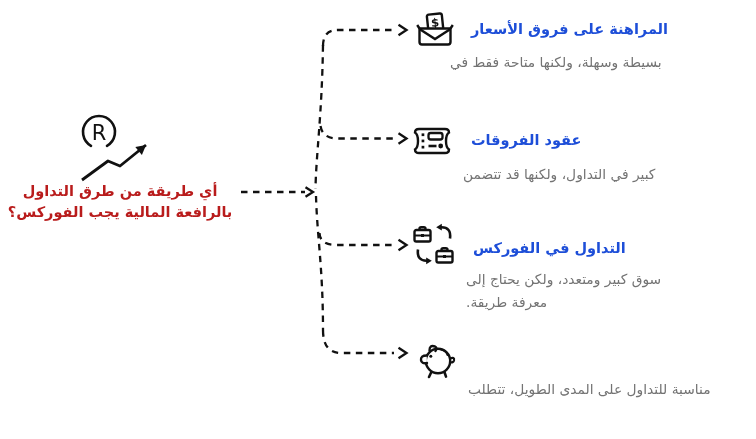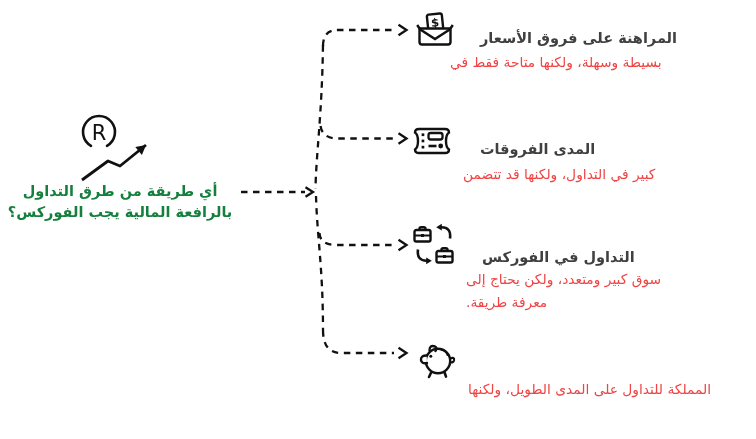--- a/index.html
+++ b/index.html
@@ -2,26 +2,26 @@
 <html lang="ar"><head>
 <meta charset="utf-8">
 <style>
   html,body{margin:0;padding:0;background:#fff;}
   .canvas{position:relative;width:756px;height:439px;background:#fff;overflow:hidden;
           font-family:"DejaVu Sans",sans-serif;color:#111;direction:ltr;}
   svg{display:block;}
   .connectors{position:absolute;left:0;top:0;}
   .center-icon{position:absolute;left:60px;top:103px;}
   .center-text{position:absolute;left:0px;top:181px;width:240px;text-align:center;
-               font-weight:700;font-size:14.5px;line-height:21px;color:#15803d;}
+               font-weight:700;font-size:14.5px;line-height:21px;color:#b91c1c;}
   .center-text div{direction:rtl;white-space:nowrap;}
   .branch-icon{position:absolute;}
-  .b-title{position:absolute;margin:16px;font-size:14.5px;font-weight:700;color:#404040;
+  .b-title{position:absolute;margin:7px;font-size:14.5px;font-weight:700;color:#1d4ed8;
            direction:rtl;white-space:nowrap;line-height:19px;}
-  .b-desc{position:absolute;margin:0;font-size:13.8px;line-height:22.5px;color:#ef4444;}
+  .b-desc{position:absolute;margin:0;font-size:13.8px;line-height:22.5px;color:#737373;}
   .dline{display:block;direction:rtl;text-align:left;white-space:nowrap;}
   
   .i1{left:415px;top:12px;}  .t1{left:464px;top:13px;}  .d1{left:450px;top:51px;}
   .i2{left:412px;top:121px;} .t2{left:464px;top:124px;} .d2{left:463px;top:163px;}
   .i3{left:413px;top:223px;} .t3{left:466px;top:232px;} .d3{left:466px;top:268px;}
   .i4{left:416px;top:337px;} .t4{left:468px;top:343px;} .d4{left:468px;top:378px;}
 </style>
 </head>
 <body>
 
@@ -77,21 +77,21 @@
 
   <svg class="branch-icon i2" width="40" height="40" viewBox="0 0 40 40">
     <path d="M7,8 H33 Q37,8 37,11.5 Q34,13.5 34,20 Q34,26.5 37,28.5 Q37,32 33,32 H7 Q3,32 3,28.5 Q6,26.5 6,20 Q6,13.5 3,11.5 Q3,8 7,8 Z" stroke="#111" stroke-width="2.4" fill="none"></path>
     <rect x="9.6" y="12.4" width="2.7" height="2.7" fill="#111"></rect>
     <rect x="9.6" y="18.6" width="2.7" height="2.7" fill="#111"></rect>
     <rect x="9.6" y="24.8" width="2.7" height="2.7" fill="#111"></rect>
     <rect x="16.5" y="12" width="14" height="6.5" rx="2.2" stroke="#111" stroke-width="2.3" fill="none"></rect>
     <path d="M16.5,25 H24.5" stroke="#111" stroke-width="2.6"></path>
     <circle cx="28.7" cy="25" r="2.4" fill="#111"></circle>
   </svg>
-  <h3 class="b-title t2">المدى الفروقات</h3>
+  <h3 class="b-title t2">عقود الفروقات</h3>
   <p class="b-desc d2">
     <span class="dline">كبير في التداول، ولكنها قد تتضمن</span>
   </p>
 
   <svg class="branch-icon i3" width="42" height="42" viewBox="0 0 42 42">
     <g stroke="#111" stroke-width="2.4" fill="none">
       <g transform="translate(1,2)">
         <rect x="0.5" y="5" width="16" height="11.5" rx="1.8"></rect>
         <path d="M5.5,5 V3.8 Q5.5,2.2 7.2,2.2 H9.8 Q11.5,2.2 11.5,3.8 V5"></path>
         <path d="M0.5,10.5 H16.5" stroke-width="2"></path>
@@ -121,16 +121,16 @@
       <path d="M13.5,13.5 Q13.5,7.5 19,9.5 Q21.5,10.5 19.5,14"></path>
       <path d="M25,12.5 Q30.5,13.5 31.5,18" stroke-width="2"></path>
       <path d="M10.7,18.5 Q4.5,18.5 5,23 Q5.4,27 11,26" fill="#fff"></path>
       <circle cx="14.8" cy="19.3" r="1.5" fill="#111" stroke="none"></circle>
       <path d="M15,35.8 L13,40" stroke-width="2.6"></path>
       <path d="M28.5,35.3 L30,39.6" stroke-width="2.6"></path>
       <path d="M34,21.5 Q38.8,19.5 38,23.5 Q37.4,26 33.9,25" stroke-width="2.2"></path>
     </g>
   </svg>
   <p class="b-desc d4">
-    <span class="dline">المملكة للتداول على المدى الطويل، ولكنها</span>
+    <span class="dline">مناسبة للتداول على المدى الطويل، تتطلب</span>
   </p>
 
 </div>
 
 </body></html>

